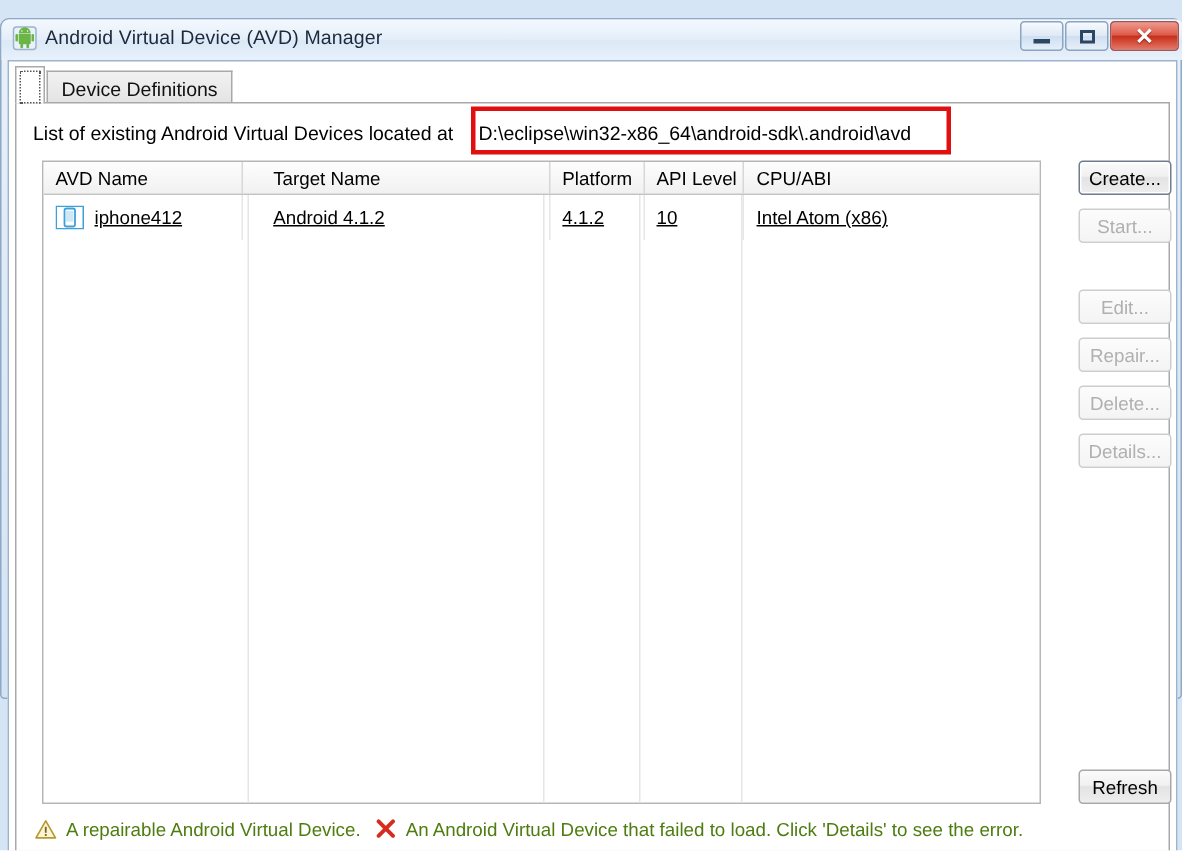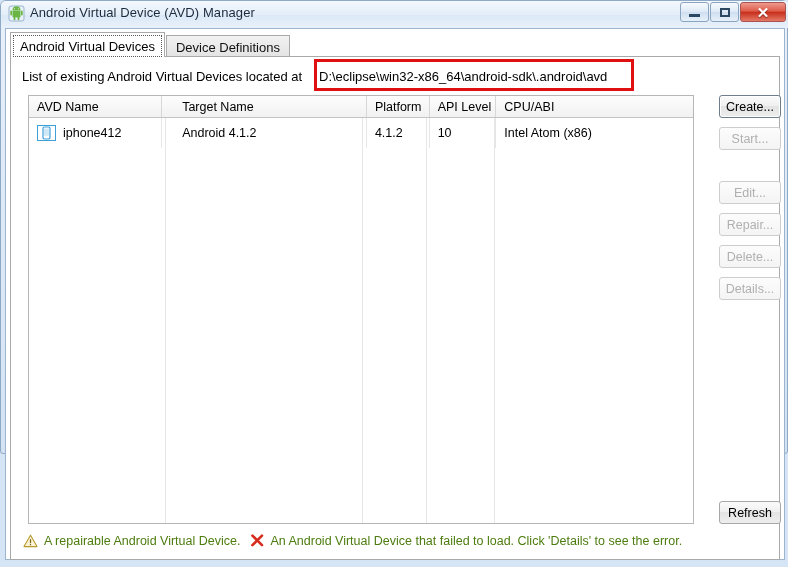--- a/index.html
+++ b/index.html
@@ -12,21 +12,21 @@
     position: relative;
     width: 788px;
     height: 567px;
     overflow: hidden;
     background: #d6e5f5;
   }
 
   
   .window-frame {
     position: absolute;
-    left: 0; top: 0;
+    left: 0; top: 12px;
     width: 788px; height: 454px;
     box-sizing: border-box;
     border: 1px solid #8ea9c6;
     border-radius: 6px 6px 3px 3px;
     background: linear-gradient(180deg,#e9f1fa 0%,#dfeaf7 40%,#d3e3f4 100%);
     padding: 0;
   }
   .frame-inner {
     position: absolute;
     left: 4px; top: 27px;
@@ -193,20 +193,21 @@
     border-right: 1px solid #d7d7d7;
     white-space: nowrap;
     overflow: hidden;
   }
   .th:last-child { border-right: none; }
   .trow {
     display: flex;
     height: 30px;
     font-size: 12.5px;
     color: #000;
+    text-decoration: underline;
   }
   .td {
     box-sizing: border-box;
     display: flex;
     align-items: center;
     padding-left: 8px;
     border-right: 1px solid #e6e6e6;
     white-space: nowrap;
     overflow: hidden;
   }
@@ -310,21 +311,20 @@
           <span class="glyph-close">✕</span>
         </div>
       </div>
     </div>
 
     <div class="frame-inner"></div>
 
     <div class="tabstrip">
       <div class="tab active">
         <span class="focus-ring"></span>
-        <span>Android Virtual Devices</span>
       </div>
       <div class="tab inactive">
         <span>Device Definitions</span>
       </div>
     </div>
 
     <div class="content">
 
       <span class="list-label">List of existing Android Virtual Devices located at</span>
       <span class="path-text">D:\eclipse\win32-x86_64\android-sdk\.android\avd</span>

